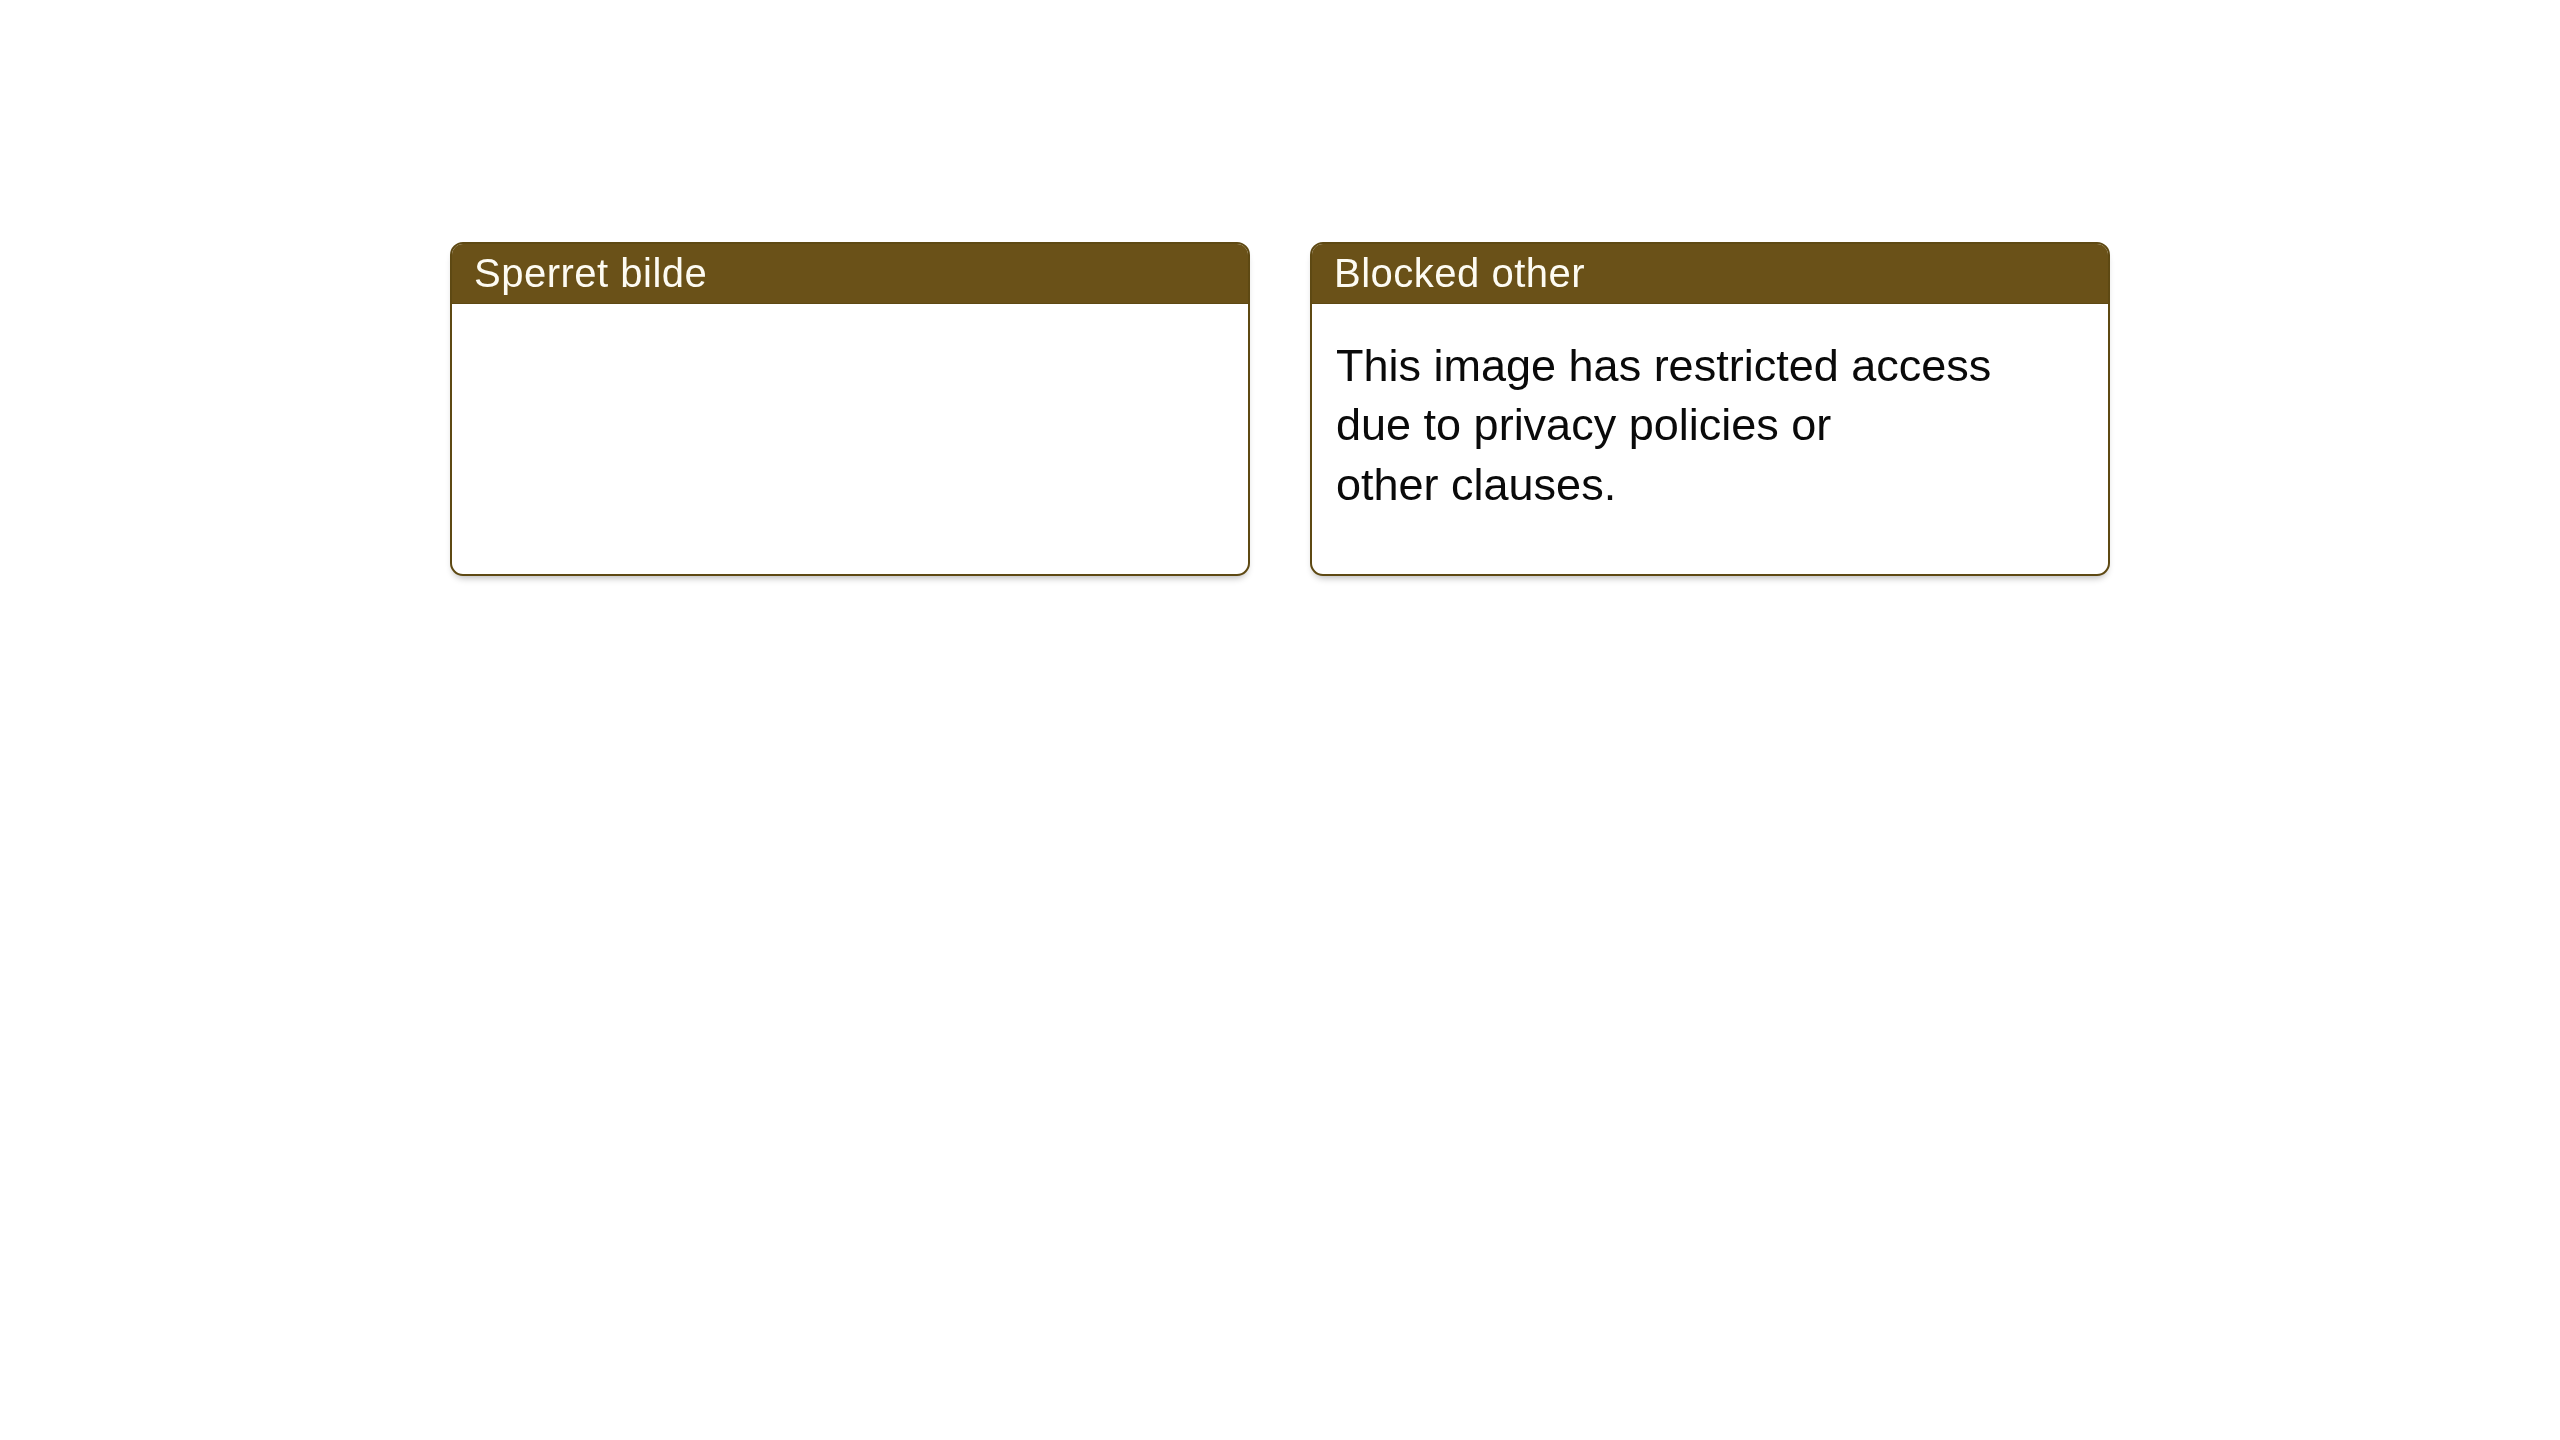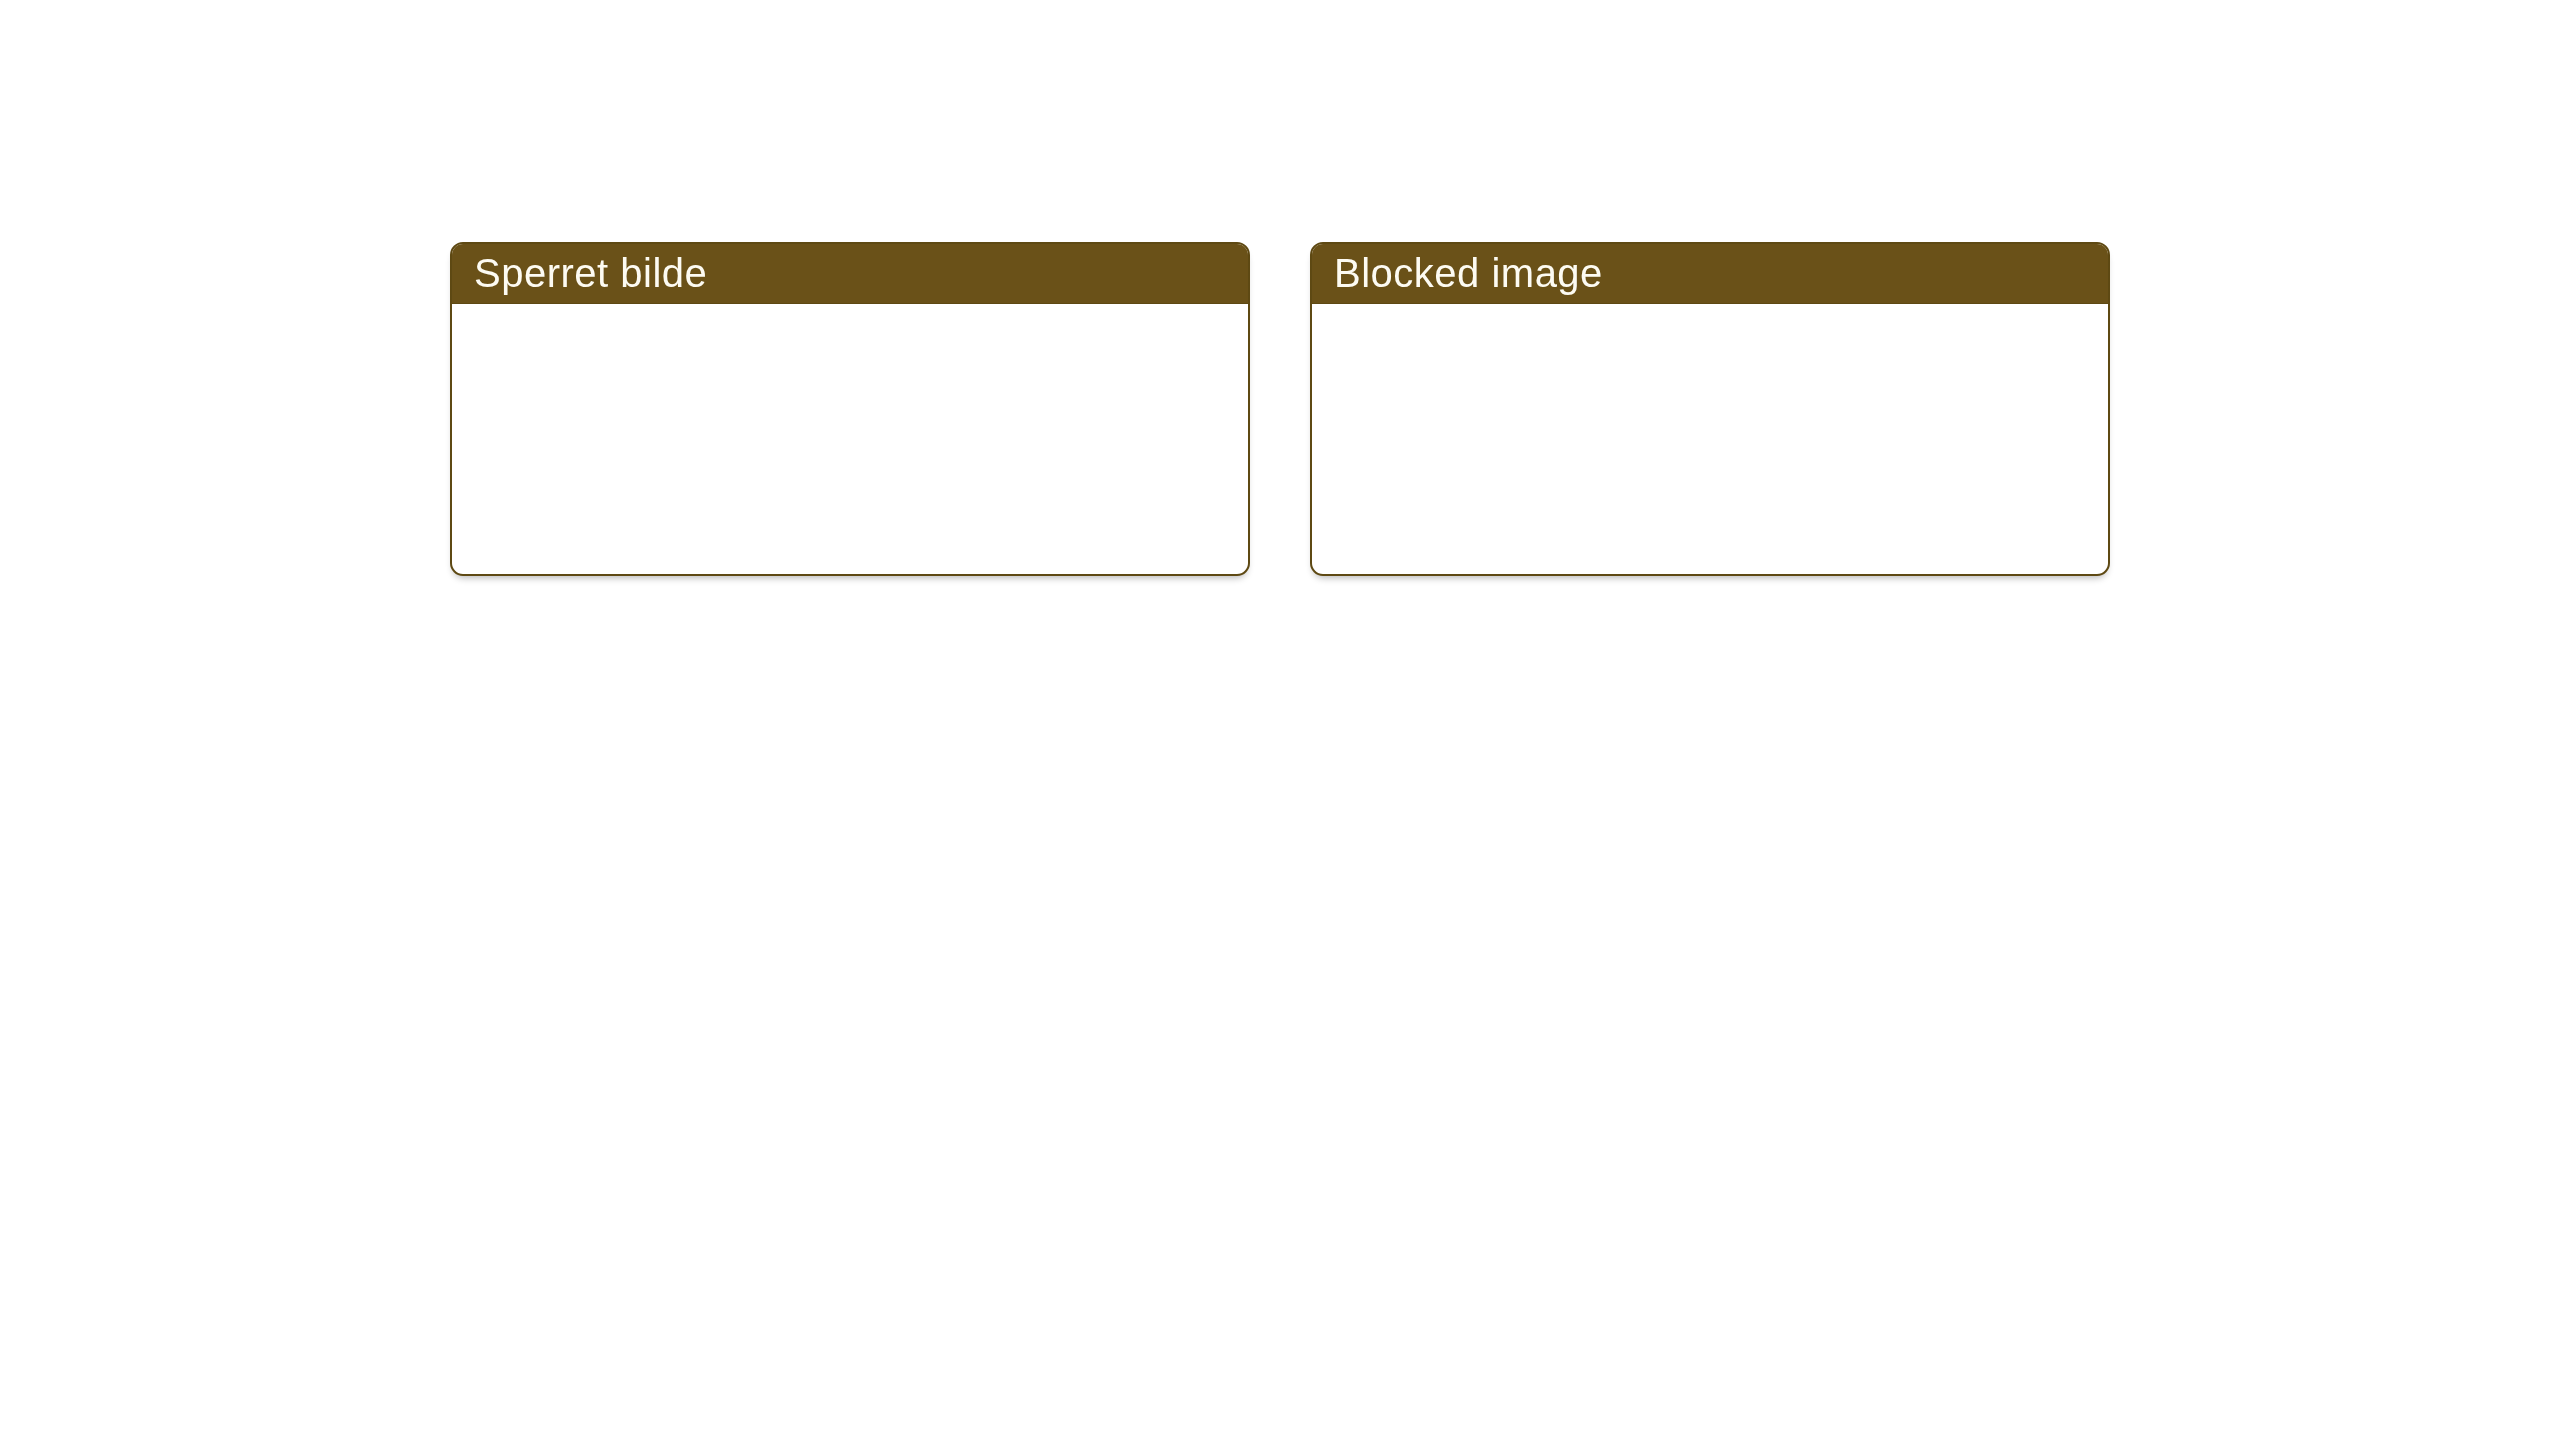--- a/index.html
+++ b/index.html
@@ -67,17 +67,22 @@
 <div class="stage">
 
   <div class="notice-card card-no">
     <div class="card-header">
       <span class="card-title">Sperret bilde</span>
     </div>
   </div>
 
   <div class="notice-card card-en">
     <div class="card-header">
-      <span class="card-title">Blocked image</span>
+      <span class="card-title">Blocked other</span>
+    </div>
+    <div class="card-body">
+      <div class="card-body-text">This image has restricted access
+due to privacy policies or
+other clauses.</div>
     </div>
   </div>
 
 </div>
 
 </body></html>

